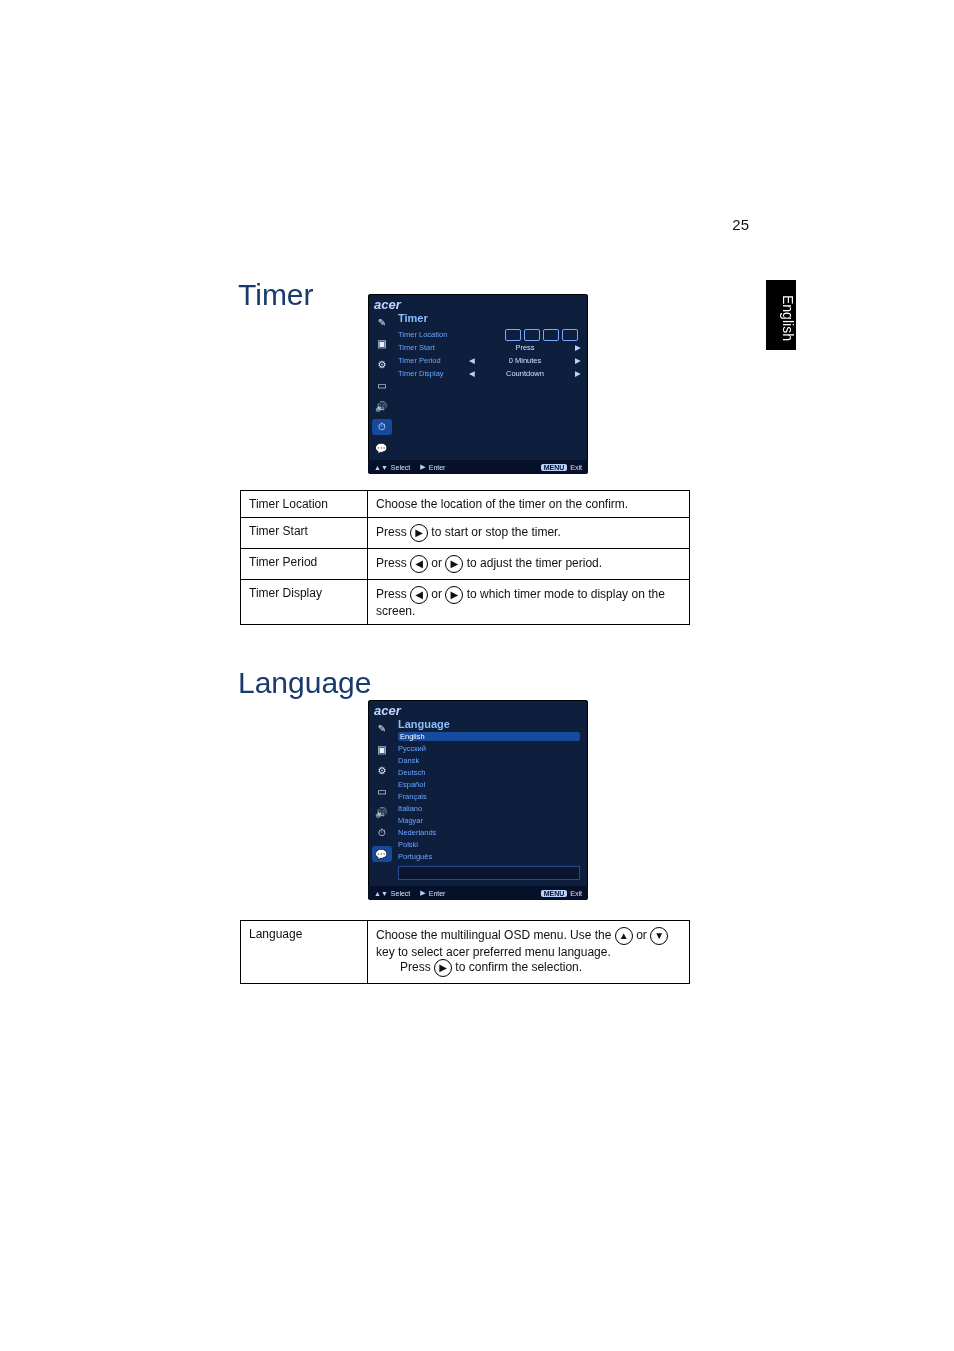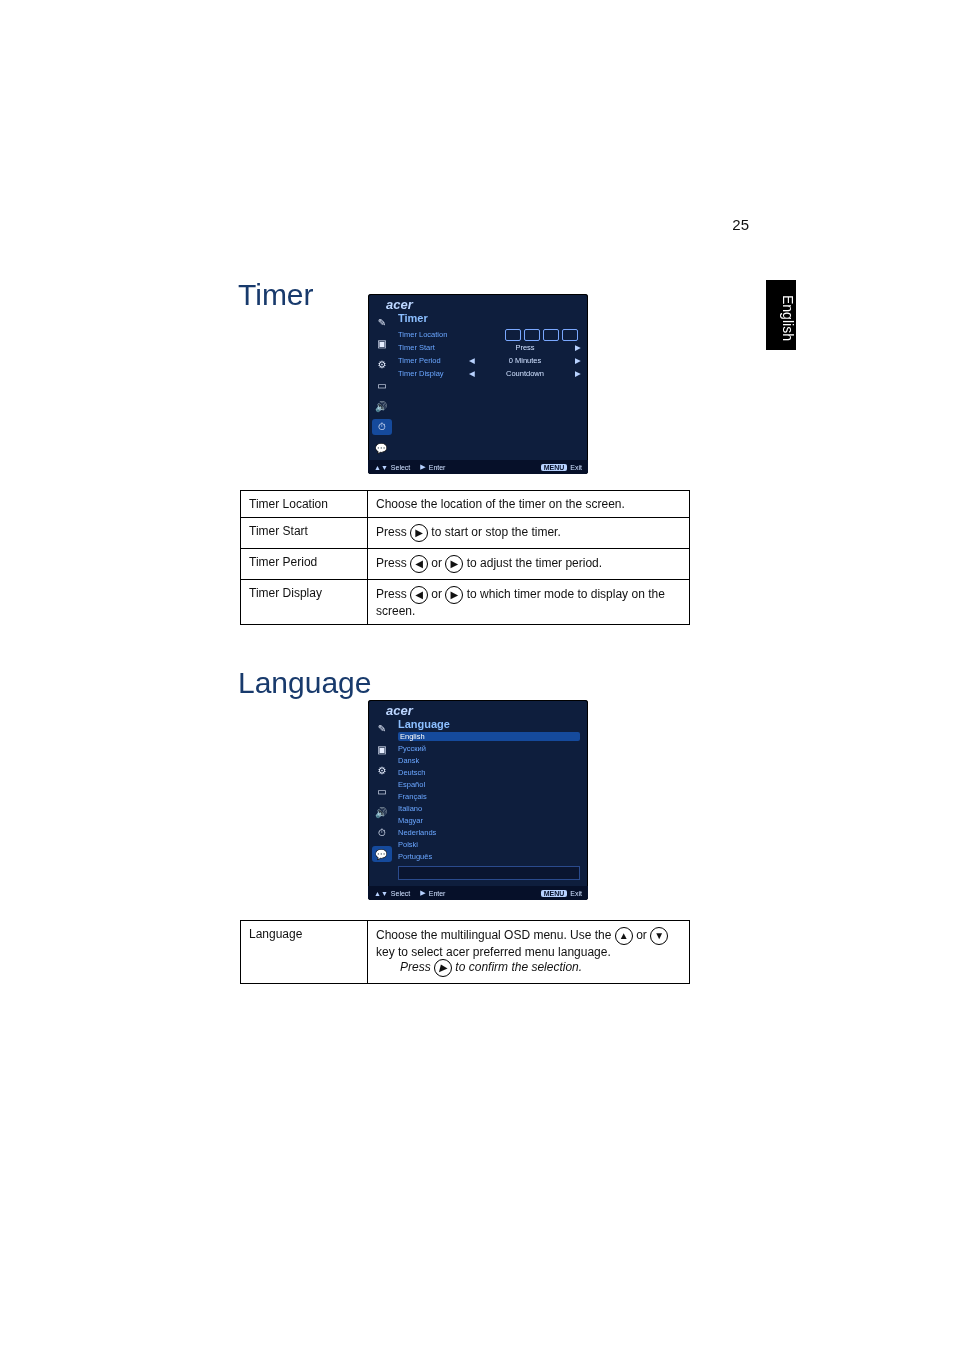--- a/index.html
+++ b/index.html
@@ -50,21 +50,21 @@
     border-radius: 3px;
     overflow: hidden;
     font-size: 8px;
     color: #cfe0ff;
     box-shadow: 0 0 0 1px #000 inset;
   }
   #osd-timer { left: 368px; top: 294px; height: 180px; }
   #osd-lang  { left: 368px; top: 700px; height: 200px; }
 
   .osd .brand {
-    position: absolute; left: 18px; top: 3px;
+    position: absolute; left: 6px; top: 3px;
     font-style: italic; font-weight: bold; font-size: 13px;
     color: #bcd6ff;
   }
   .osd .sidebar {
     position: absolute; left: 4px; top: 20px; width: 24px;
   }
   .osd .sidebar .ico {
     width: 20px; height: 16px; margin-bottom: 5px;
     display:flex;align-items:center;justify-content:center;
     color:#e6eeff; font-size:10px;
@@ -180,21 +180,21 @@
         <span class="menu-badge">MENU</span>
         <span>Exit</span>
       </span>
   </div>
 </div>
 
 <table class="explain" id="tbl-timer">
   <tbody>
       <tr>
     <td class="k">Timer Location</td>
-    <td>Choose the location of the timer on the screen.</td>
+    <td>Choose the location of the timer on the confirm.</td>
   </tr>
   <tr>
     <td class="k">Timer Start</td>
     <td>
       <span>Press </span>
       <span class="keycirc">▶</span>
       <span> to start or stop the timer.</span>
     </td>
   </tr>
   <tr>
@@ -269,21 +269,21 @@
 <table class="explain" id="tbl-lang">
   <tbody>
       <tr>
     <td class="k">Language</td>
     <td>
       <span>Choose the multilingual OSD menu. Use the </span>
       <span class="keycirc">▲</span>
       <span> or </span>
       <span class="keycirc">▼</span>
       <span> key to select acer preferred menu language.</span><br>
-      <span style="display:inline-block;margin-left:24px;font-style:italic;">
+      <span style="display:inline-block;margin-left:24px;">
         <span>Press </span>
         <span class="keycirc">▶</span>
         <span> to confirm the selection.</span>
       </span>
     </td>
   </tr>
 </tbody>
   </table>
 
 </body></html>

